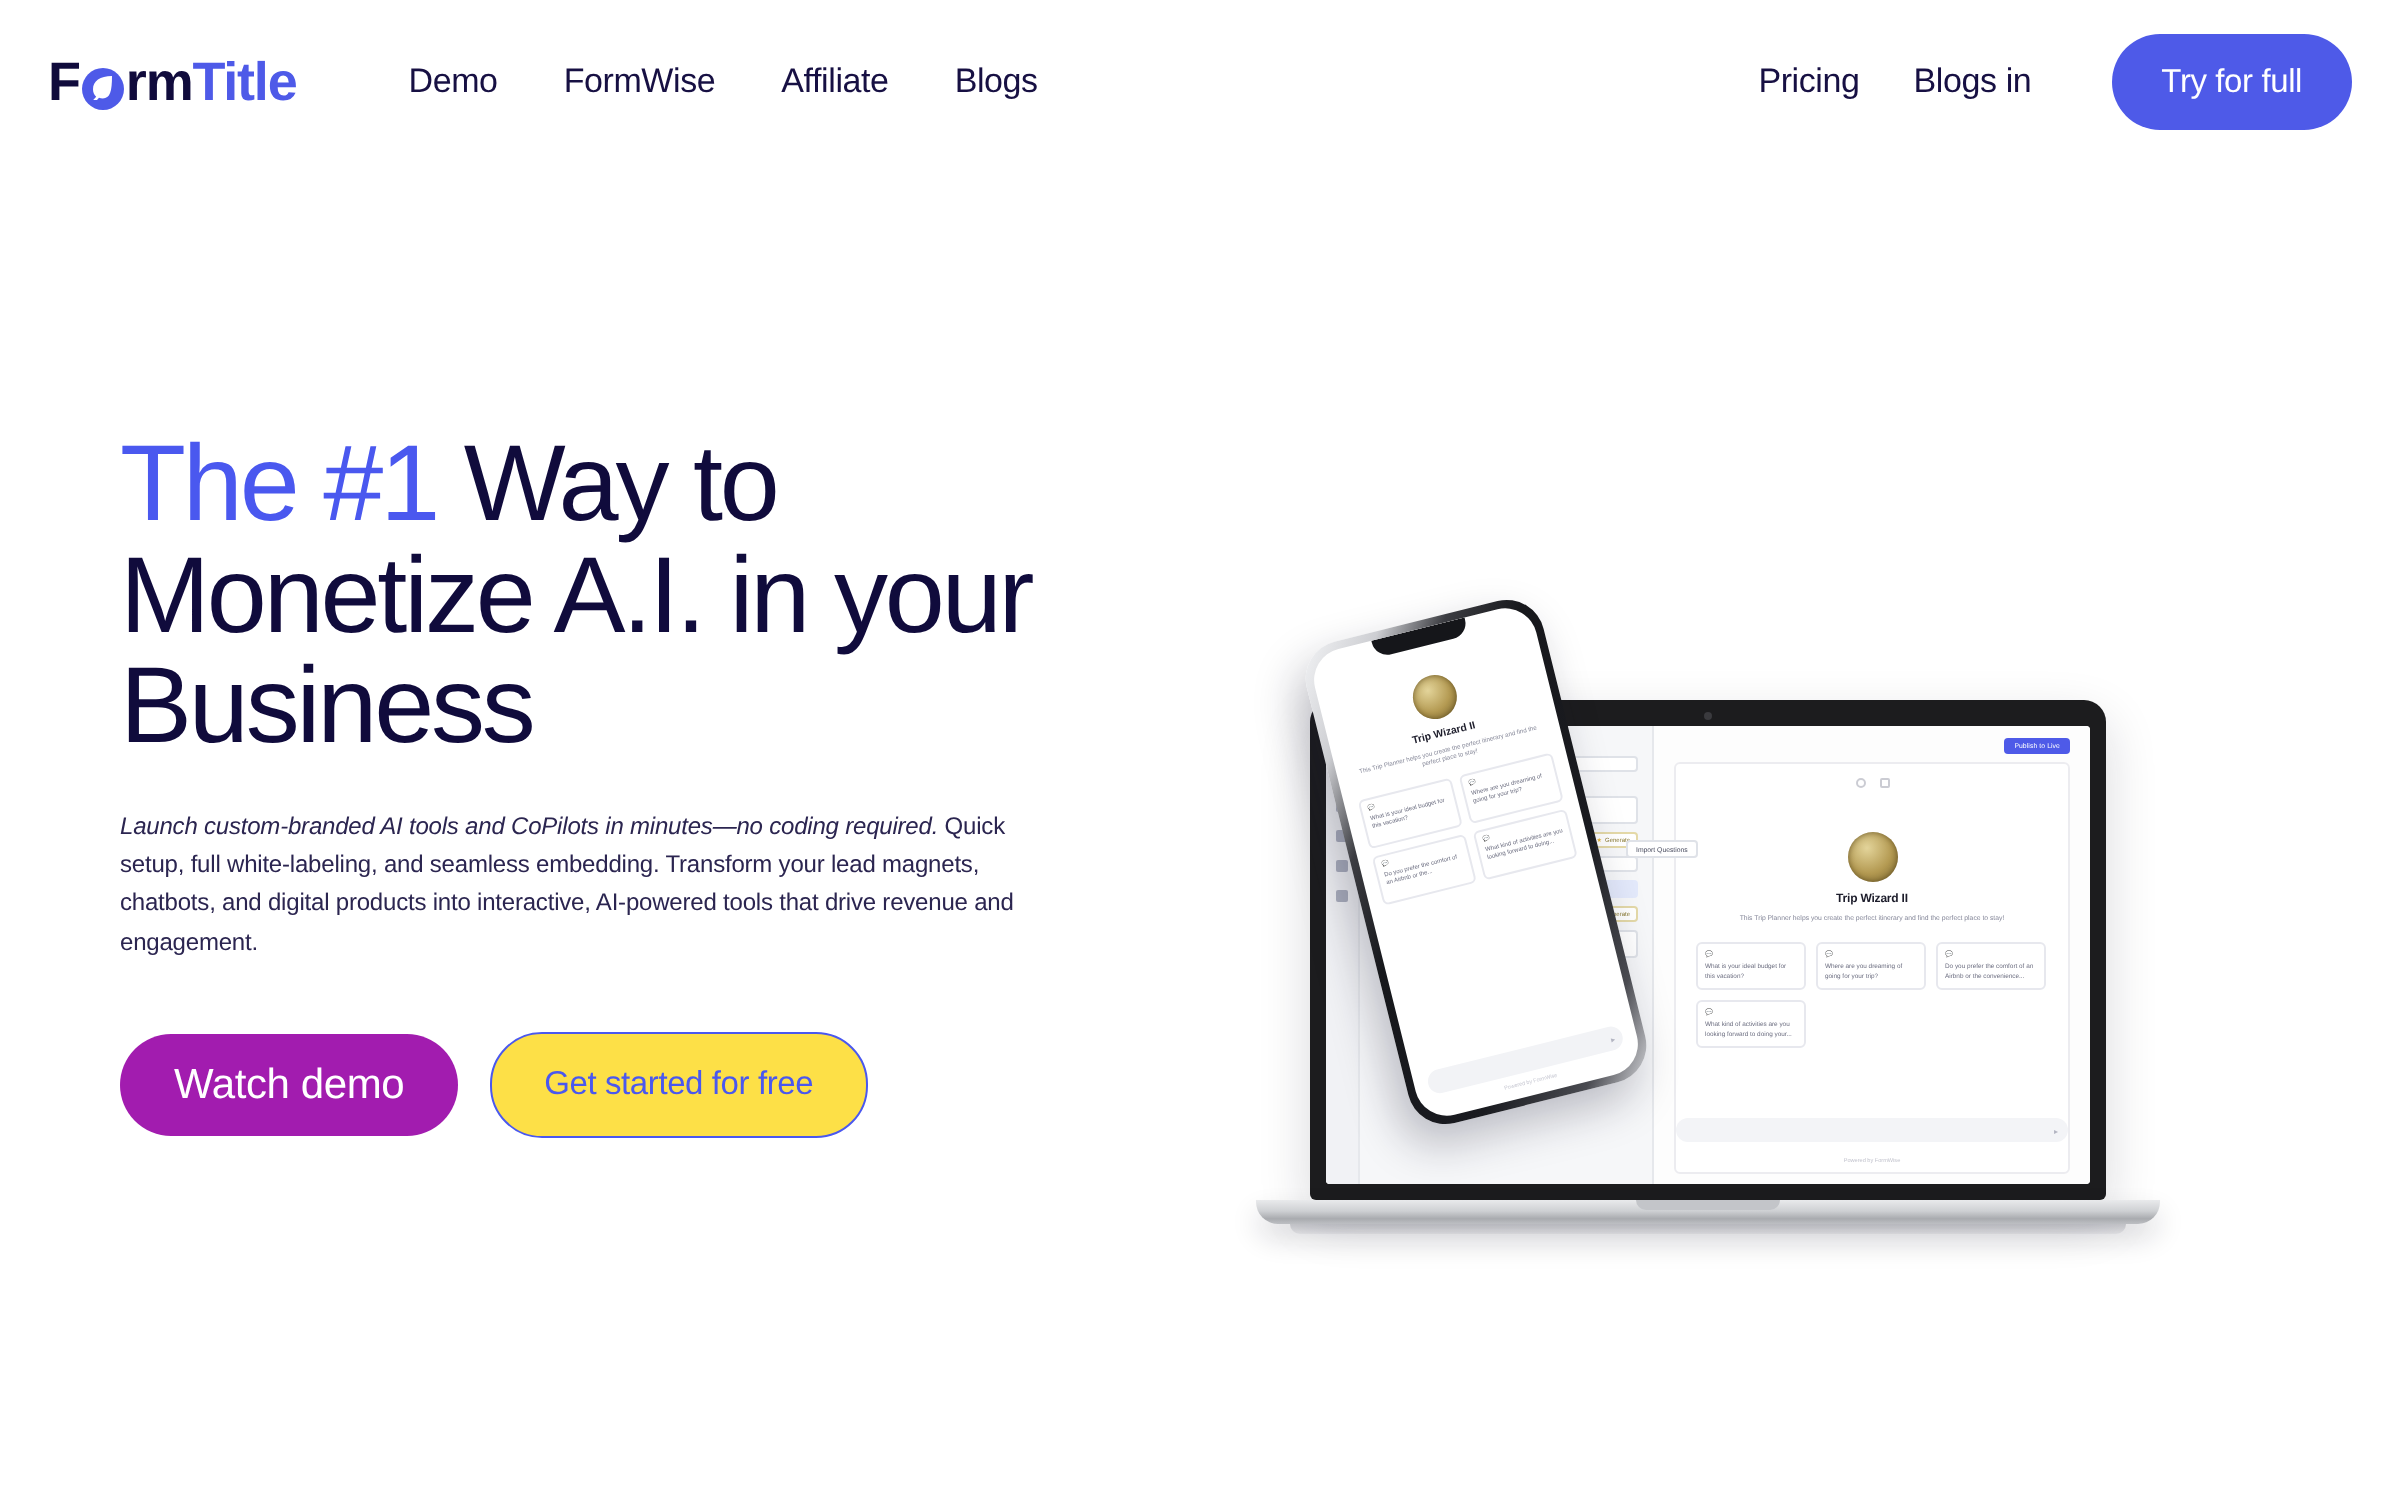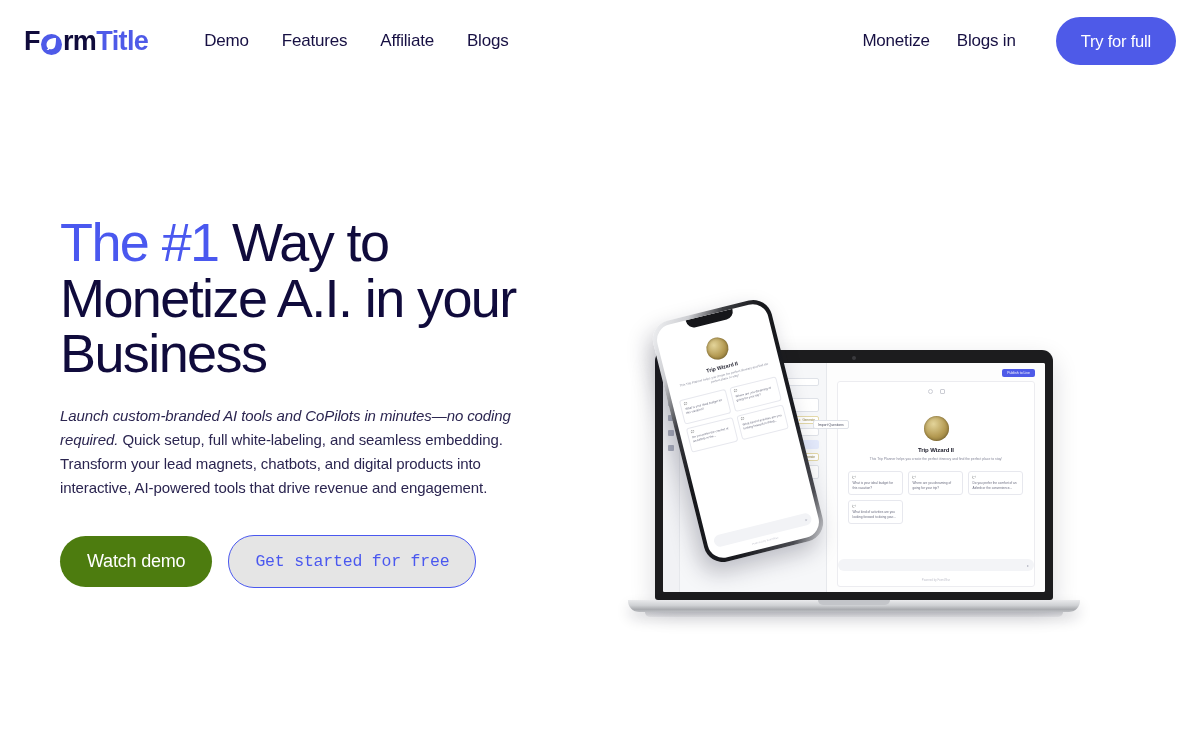--- a/index.html
+++ b/index.html
@@ -101,59 +101,59 @@
     font-size: 54px;
     line-height: 1.03;
     font-weight: 400;
     letter-spacing: -1.6px;
     color: #100b3c;
   }
   .headline .hl-accent { color: #4a58ef; }
 
   .subhead {
     margin-top: 22px;
-    font-size: 15px;
+    font-size: 12px;
     line-height: 1.61;
     color: #2b2550;
     letter-spacing: -0.1px;
     max-width: 470px;
   }
   .subhead em { font-style: italic; }
 
   .cta-row {
     margin-top: 35px;
     display: flex;
     align-items: center;
     gap: 16px;
   }
   .btn-primary {
-    background: #4d7c0f;
+    background: #a21caf;
     color: #fff;
     border: none;
     border-radius: 26px;
     height: 51px;
     padding: 0 27px;
-    font-size: 18px;
+    font-size: 21px;
     font-weight: 500;
     letter-spacing: -0.2px;
     cursor: pointer;
     font-family: inherit;
   }
   .btn-secondary {
-    background: #e5e5e5;
+    background: #fde047;
     color: #4a58ef;
     border: 1.3px solid #4a58ef;
     border-radius: 26px;
     height: 53px;
     padding: 0 26px;
     font-size: 16.5px;
     font-weight: 500;
     letter-spacing: -0.2px;
     cursor: pointer;
-    font-family: Liberation Mono, monospace;
+    font-family: Liberation Sans, sans-serif;
   }
 
   
   .hero-right {
     position: absolute;
     left: 615px;
     top: 210px;
     width: 490px;
     height: 330px;
   }
@@ -372,27 +372,27 @@
       <svg width="13" height="14" viewBox="0 0 13 14">
         <path d="M11 1C5 1 1.5 3.6 1.5 7.6c0 1.6.6 2.9 1.6 3.8L1.6 13h1.9l1-1.1c.6.2 1.2.3 1.9.3 3.6 0 4.6-3.4 4.6-11.2z" fill="#ffffff"></path>
       </svg>
     </span>
     <span class="logo-rm">rm</span>
     <span class="logo-wise">Title</span>
   </div>
 
   <nav class="nav-left">
     <a class="nav-link">Demo</a>
-    <a class="nav-link">Features</a>
+    <a class="nav-link">FormWise</a>
     <a class="nav-link">Affiliate</a>
     <a class="nav-link">Blogs</a>
   </nav>
 
   <div class="nav-right">
-    <a class="nav-link">Monetize</a>
+    <a class="nav-link">Pricing</a>
     <a class="nav-link">Blogs in</a>
     <button class="btn-try">Try for full</button>
   </div>
 </header>
 
 <section class="hero">
 
   <div class="hero-left">
     <h1 class="headline"><span class="hl-accent">The #1</span><span> Way to Monetize A.I. in your Business</span></h1>
 

